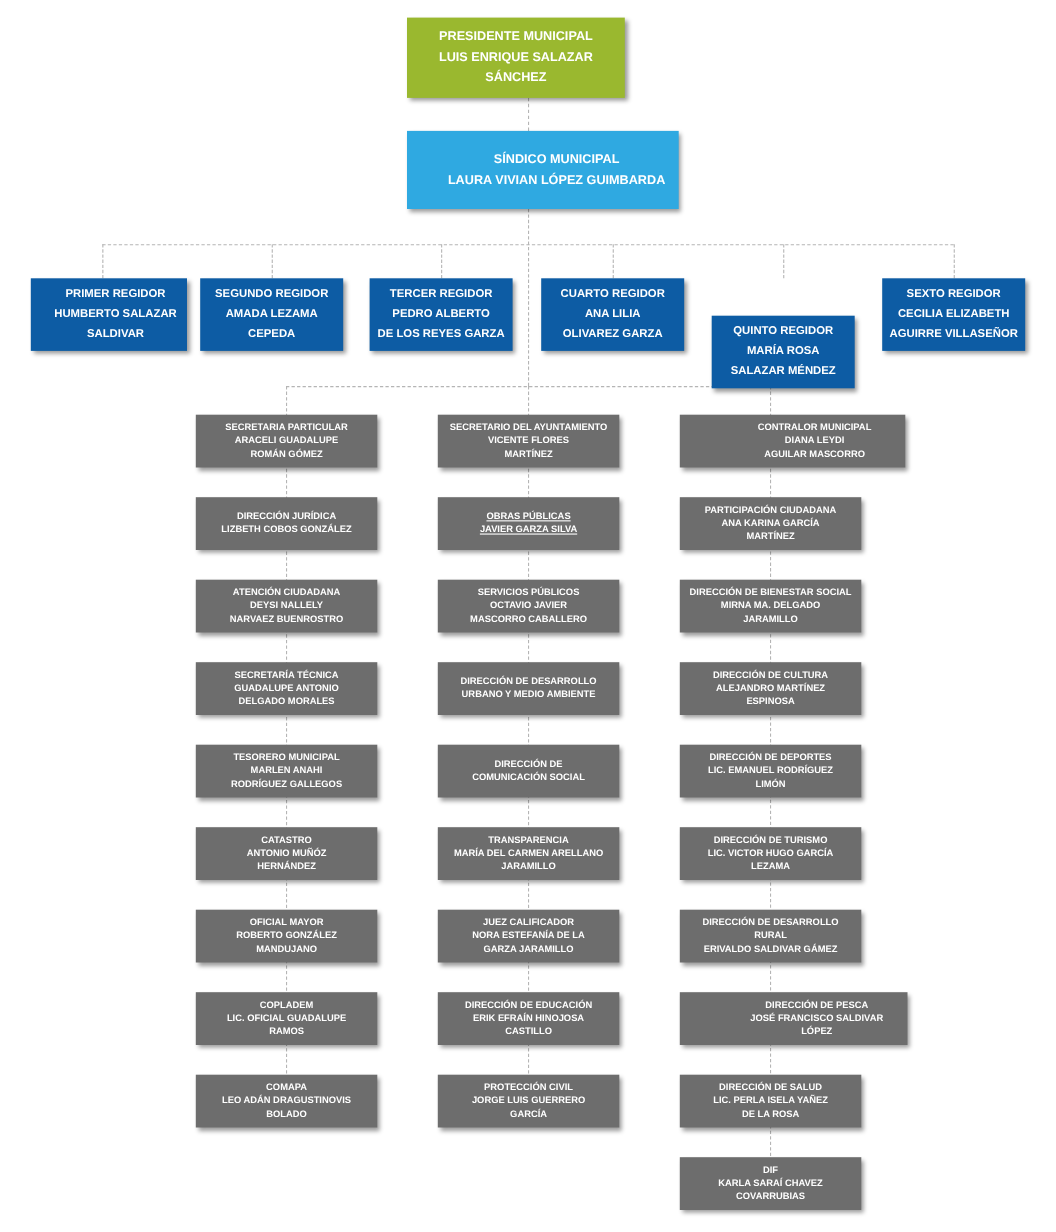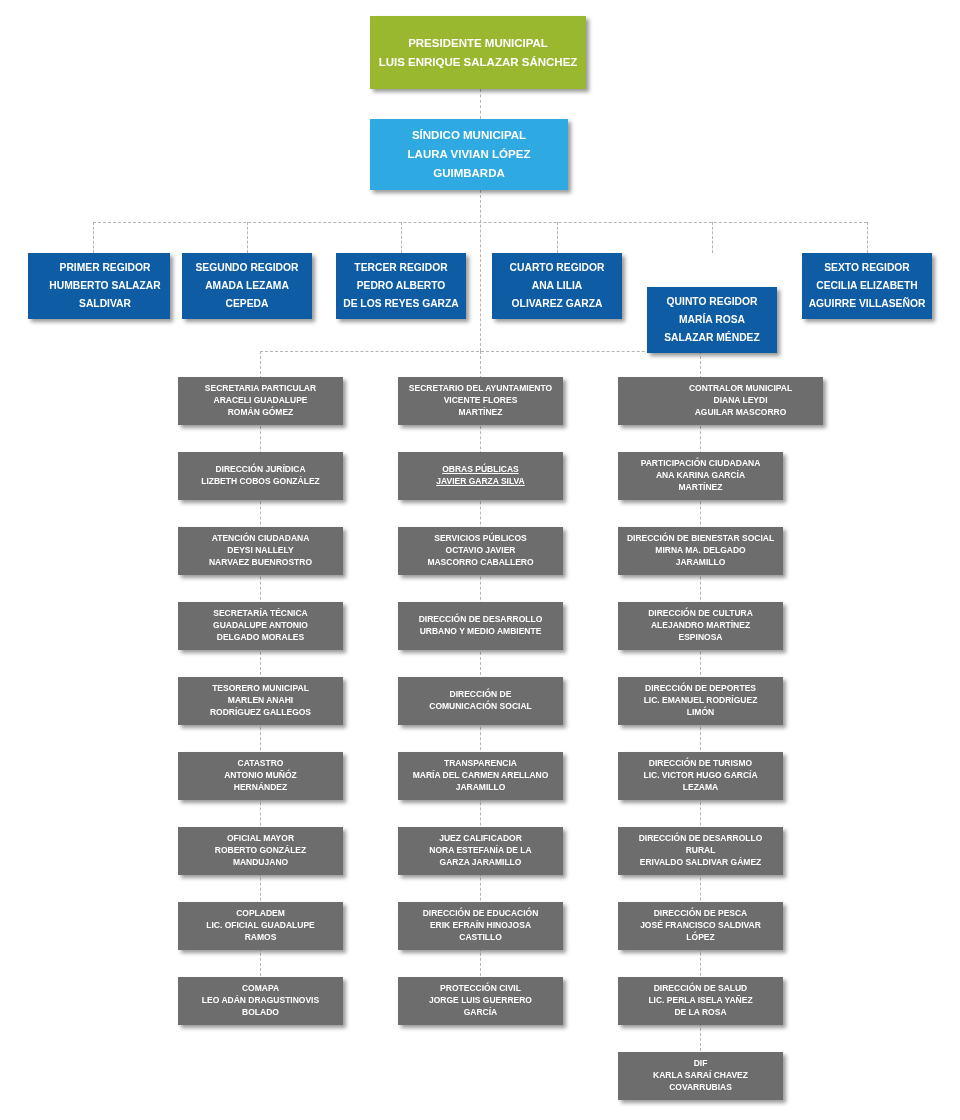--- a/index.html
+++ b/index.html
@@ -6,22 +6,22 @@
   #stage {
     position:relative; width:960px; height:1120px; background:#ffffff;
     font-family:"Liberation Sans", sans-serif; overflow:hidden;
   }
   .box {
     position:absolute; display:flex; align-items:center; justify-content:center;
     text-align:center; color:#ffffff; font-weight:bold; z-index:2;
     box-shadow:2.5px 3px 4px rgba(0,0,0,0.40);
   }
   .label { white-space:pre-line; width:100%; padding:0 6px; box-sizing:border-box; }
-  .president { background:var(--president-bg); width:216px; height:73px; font-size:11.5px; line-height:1.65; }
-  .sindico   { background:var(--sindico-bg);   width:198px; height:71px; font-size:11.5px; line-height:1.65; }
+  .president { background:var(--president-bg); width:198px; height:73px; font-size:11.5px; line-height:1.65; }
+  .sindico   { background:var(--sindico-bg);   width:222px; height:71px; font-size:11.5px; line-height:1.65;padding-left:25px; }
   .regidor   { background:var(--regidor-bg);   width:130px; height:66px; font-size:10.3px; line-height:1.78; }
   .dept      { background:var(--dept-bg);      width:165px; height:48px; font-size:8.5px;  line-height:1.38; }
   .vline { position:absolute; width:0; border-left:1px dashed var(--connector); z-index:1; }
   .hline { position:absolute; height:0; border-top:1px dashed var(--connector); z-index:1; }
 </style>
 </head>
 <body>
 
 <div id="stage">
 
@@ -194,21 +194,21 @@
     </div>
   <div class="box dept" style="left:618px; top:677px;">
       <div class="label">DIRECCIÓN DE DEPORTES
 LIC. EMANUEL RODRÍGUEZ
 LIMÓN</div>
     </div>
   <div class="box dept" style="left:618px; top:827px;">
       <div class="label">DIRECCIÓN DE DESARROLLO RURAL
 ERIVALDO SALDIVAR GÁMEZ</div>
     </div>
-  <div class="box dept" style="left:618px; top:902px;">
+  <div class="box dept" style="left:618px; top:902px;padding-left:42px;">
       <div class="label">DIRECCIÓN DE PESCA
 JOSÉ FRANCISCO SALDIVAR
 LÓPEZ</div>
     </div>
   <div class="box dept" style="left:618px; top:977px;">
       <div class="label">DIRECCIÓN DE SALUD
 LIC. PERLA ISELA YAÑEZ
 DE LA ROSA</div>
     </div>
   <div class="box dept" style="left:618px; top:1052px;">

